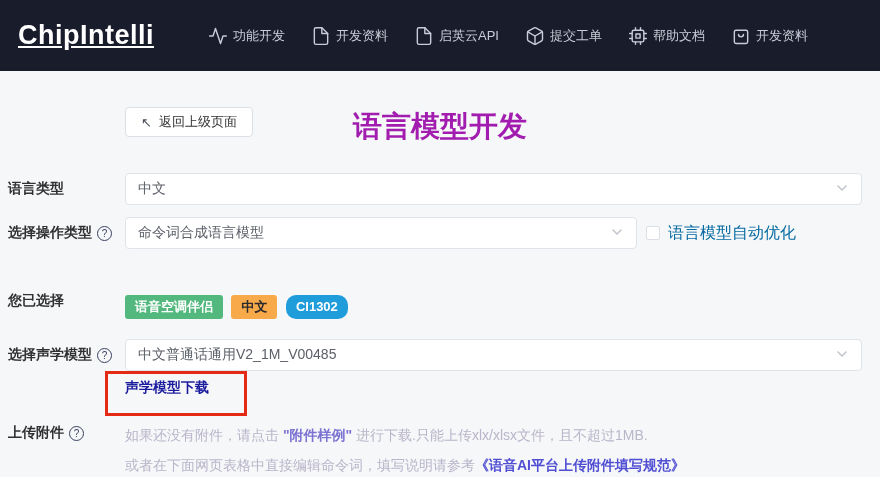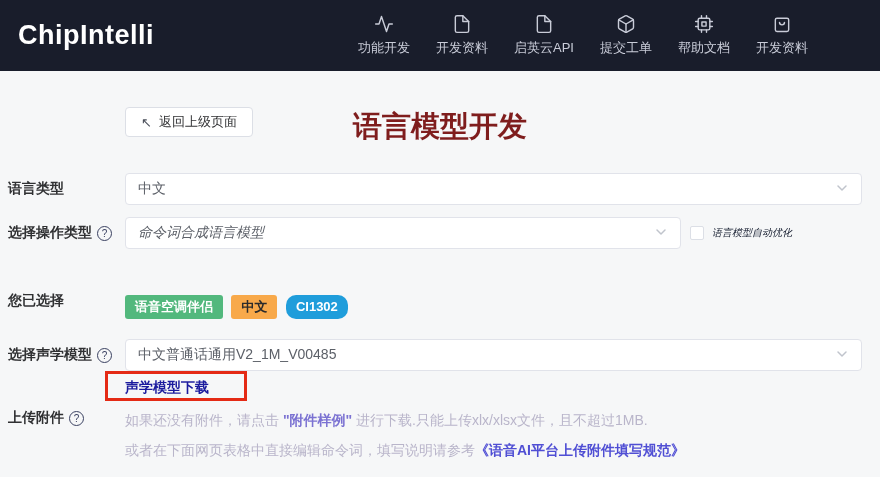--- a/index.html
+++ b/index.html
@@ -1,57 +1,57 @@
 <!DOCTYPE html>
 <html><head>
 <meta charset="utf-8">
 <style>
   * { margin:0; padding:0; box-sizing:border-box; }
   html,body { width:880px; height:477px; }
   body { font-family:"Liberation Sans", sans-serif; background:#f6f7f8; overflow:hidden; }
 
   
   .navbar { height:71px; background:#191d2b; display:flex; align-items:center; padding:0 0 0 18px; }
-  .logo { color:#ffffff; font-size:27px; font-weight:800; letter-spacing:.5px; }
+  .logo { color:#ffffff; font-size:27px; font-weight:800; letter-spacing:.5px;text-decoration:underline; }
   .nav-items { display:flex; margin-left:auto; margin-right:72px; gap:26px; }
-  .nav-item { display:flex; flex-direction:column; align-items:center; gap:5px;
+  .nav-item { display:flex; flex-direction:row; align-items:center; gap:5px;
               color:#c9ccd8; font-size:13px; cursor:pointer; min-width:52px; }
   .nav-item svg { display:block; }
 
   
   .main { position:relative; padding-top:36px; height:406px; }
   .header-row { position:relative; height:32px; margin-bottom:34px; }
   .back-btn { position:absolute; left:125px; top:0; height:30px; display:flex; align-items:center;
               gap:7px; padding:0 15px; background:#ffffff; border:1px solid #dcdfe6; border-radius:4px;
               font-size:13px; color:#303133; cursor:pointer; }
   .back-arrow { font-size:13px; color:#4a4f5a; }
-  .page-title { text-align:center; font-size:29px; font-weight:800; color:#7f1d1d; }
+  .page-title { text-align:center; font-size:29px; font-weight:800; color:#a21caf; }
 
   
   .form-row { display:flex; align-items:center; padding-left:8px; }
   .form-label { width:117px; flex-shrink:0; font-size:14px; font-weight:bold; color:#303133;
                 display:flex; align-items:center; gap:5px; }
   .q-icon { width:15px; height:15px; border:1px solid #3a4161; border-radius:50%; color:#3a4161;
             font-size:10px; font-weight:normal; display:inline-flex; align-items:center;
             justify-content:center; cursor:pointer; }
   .select { width:737px; height:32px; background:#ffffff; border:1px solid #e1e3ea; border-radius:4px;
             display:flex; align-items:center; justify-content:space-between; padding:0 12px;
             font-size:14px; color:#5c6068; cursor:pointer; }
-  .select.narrow { width:556px;font-style:italic; }
+  .select.narrow { width:512px; }
   .row-language { margin-bottom:12px; }
   .row-operation { margin-bottom:34px; }
   .row-selected { margin-bottom:20px; }
   .checkbox-wrap { display:flex; align-items:center; margin-left:9px; cursor:pointer; }
   .checkbox { width:14px; height:14px; border:1px solid #dcdfe6; border-radius:2px; background:#fff; }
-  .checkbox-label { margin-left:8px; font-size:10px; color:#0f172a;font-style:italic; }
+  .checkbox-label { margin-left:8px; font-size:16px; color:#0369a1; }
   .tag { height:24px; line-height:24px; padding:0 10px; font-size:13px; font-weight:bold;
          border-radius:3px; margin-right:4px; display:inline-block;margin-top:12px; }
 
   
-  .download-box { margin-left:105px; width:142px; height:30px; border:3px solid #e42a15;
+  .download-box { margin-left:105px; width:142px; height:45px; border:3px solid #e42a15;
                   padding:4px 0 0 17px; }
   .download-link { font-size:14px; font-weight:bold; color:#1b1b9e; text-decoration:none; cursor:pointer; }
 
   
   .row-upload { display:flex; align-items:flex-start; padding-left:8px; margin-top:4px; }
   .row-upload .form-label { margin-top:4px; }
   .upload-text { font-size:14px; color:#b9b5ca; line-height:30px; }
   .upload-link1 { color:#7b72d2; font-weight:bold; cursor:pointer; }
   .upload-link2 { color:#504fd4; font-weight:bold; cursor:pointer;text-align:center; }
 </style>

